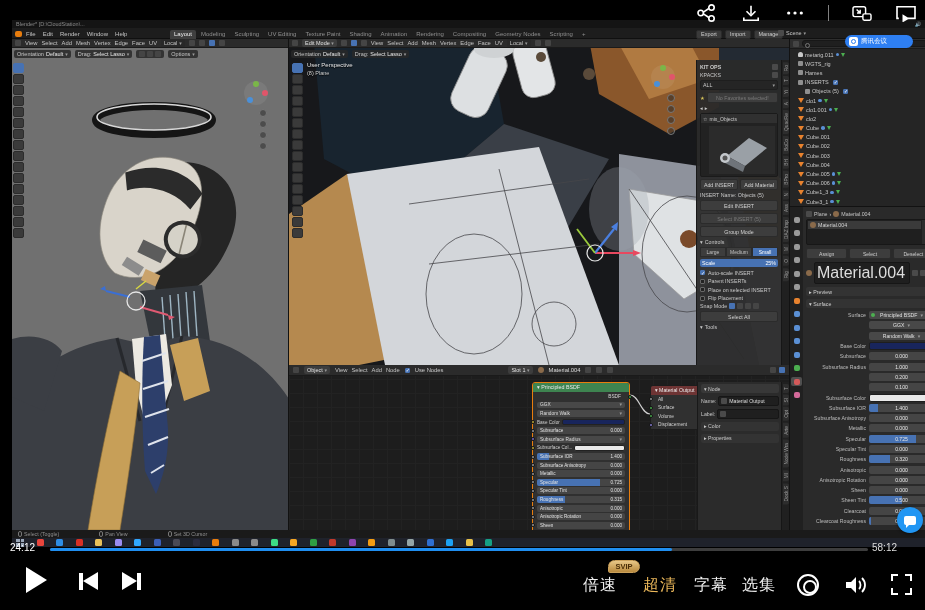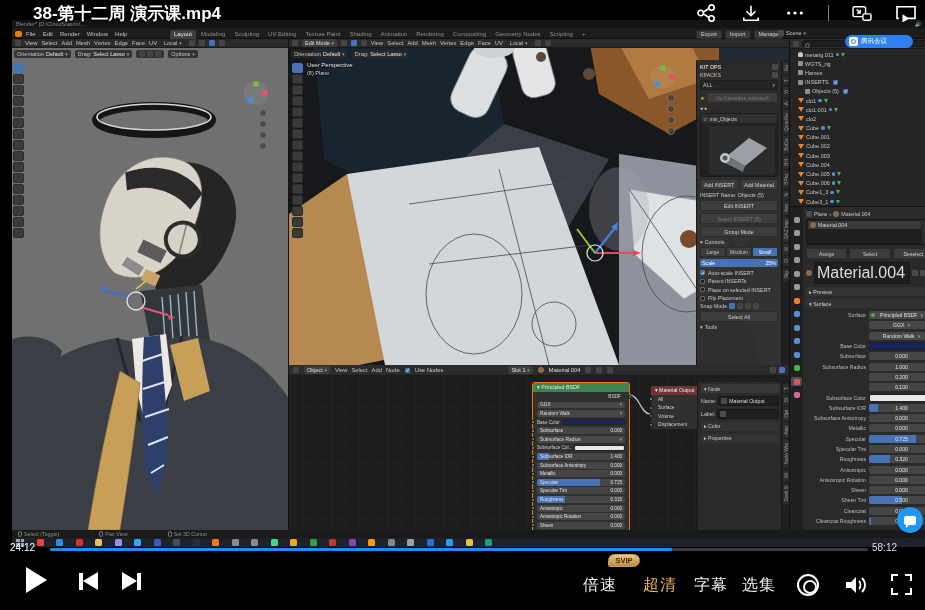--- a/index.html
+++ b/index.html
@@ -173,21 +173,21 @@
   .skip .bar{width:3.5px;height:17px;background:#fff;}
   .skip .tri-l{width:0;height:0;border-top:9px solid transparent;border-bottom:9px solid transparent;border-right:15px solid #fff;}
   .skip .tri-r{width:0;height:0;border-top:9px solid transparent;border-bottom:9px solid transparent;border-left:15px solid #fff;}
   #prev-btn{left:79px;}
   #next-btn{left:122px;}
   .ctl-label{position:absolute;top:28px;color:#f0f0f0;font-size:16px;letter-spacing:1px;}
   #lbl-speed{left:583px;}
   #lbl-quality{left:643px;color:#e9b659;}
   #lbl-subtitle{left:694px;}
   #lbl-episodes{left:742px;}
-  #svip-badge{position:absolute;left:608px;top:7px;width:32px;height:13px;background:linear-gradient(180deg,#e8c787,#b98a3e);border:1px solid #caa05a;border-radius:7px 7px 7px 2px;color:#4a2e08;font-size:7.5px;font-weight:bold;text-align:center;line-height:12px;}
+  #svip-badge{position:absolute;left:608px;top:13px;width:32px;height:13px;background:linear-gradient(180deg,#e8c787,#b98a3e);border:1px solid #caa05a;border-radius:7px 7px 7px 2px;color:#4a2e08;font-size:7.5px;font-weight:bold;text-align:center;line-height:12px;}
   #rec-icon{position:absolute;left:797px;top:27px;width:22px;height:22px;border:2px solid #fff;border-radius:50%;}
   #rec-icon:after{content:"";position:absolute;left:4px;top:4px;width:10px;height:10px;border:2.5px solid #fff;border-radius:50%;}
   #vol-icon{position:absolute;left:843px;top:27px;width:26px;height:22px;}
   #fs-icon{position:absolute;left:891px;top:27px;width:21px;height:21px;}
   #fs-icon i{position:absolute;width:7px;height:7px;border:2.5px solid #fff;}
   #fs-icon .tl{left:0;top:0;border-right:none;border-bottom:none;}
   #fs-icon .tr{right:0;top:0;border-left:none;border-bottom:none;}
   #fs-icon .bl{left:0;bottom:0;border-right:none;border-top:none;}
   #fs-icon .br{right:0;bottom:0;border-left:none;border-top:none;}
 </style>
@@ -1206,21 +1206,20 @@
         <span class="tb-ico" style="background: rgb(243, 156, 18);"></span>
         <span class="tb-ico" style="background: rgb(127, 140, 141);"></span>
         <span class="tb-ico" style="background: rgb(149, 165, 166);"></span>
         <span class="tb-ico" style="background: rgb(47, 111, 208);"></span>
         <span class="tb-ico" style="background: rgb(29, 161, 242);"></span>
         <span class="tb-ico" style="background: rgb(232, 192, 72);"></span>
         <span class="tb-ico" style="background: rgb(22, 160, 133);"></span>
       </div>
   </div>
 
-  <div id="video-title">38-第十二周 演示课.mp4</div>
 
   <div id="top-icons">
     <svg class="ti" viewBox="0 0 24 20">
         <g fill="none" stroke="#fff" stroke-width="1.8">
           <circle cx="5" cy="10" r="3"></circle>
           <circle cx="17" cy="4" r="3"></circle>
           <circle cx="17" cy="16" r="3"></circle>
           <line x1="8" y1="9" x2="14" y2="5"></line>
           <line x1="8" y1="11" x2="14" y2="15"></line>
         </g>

